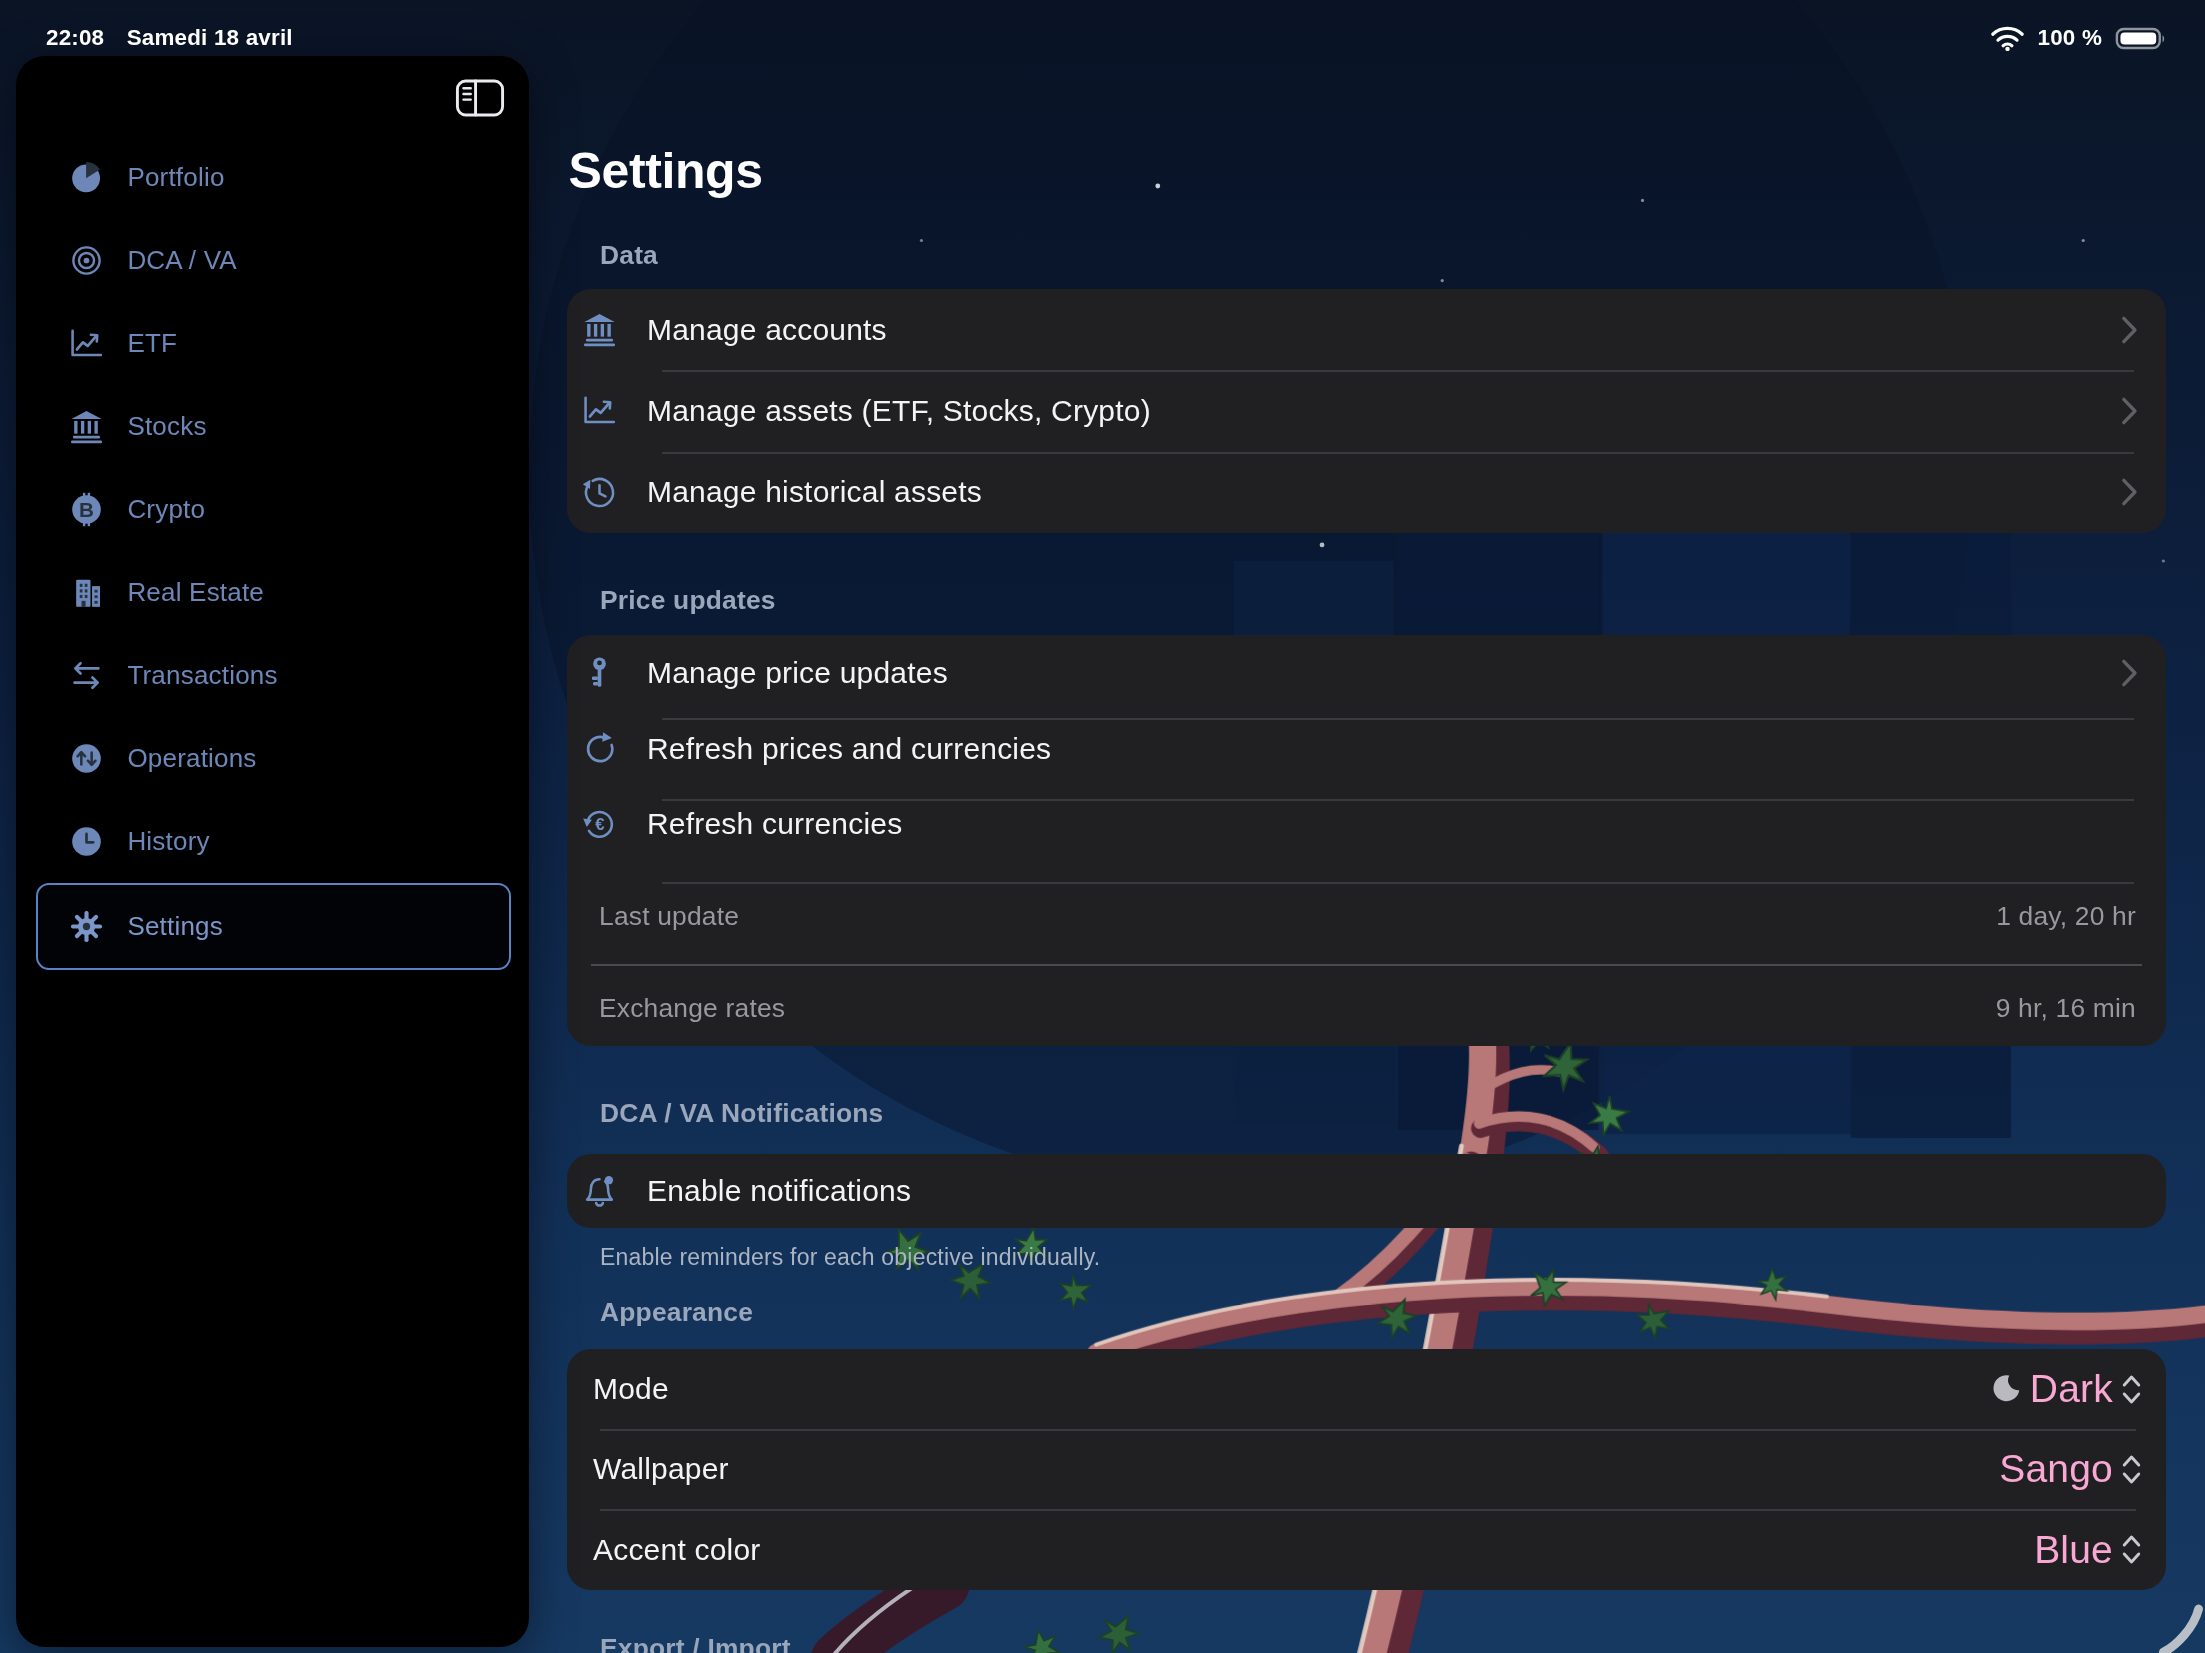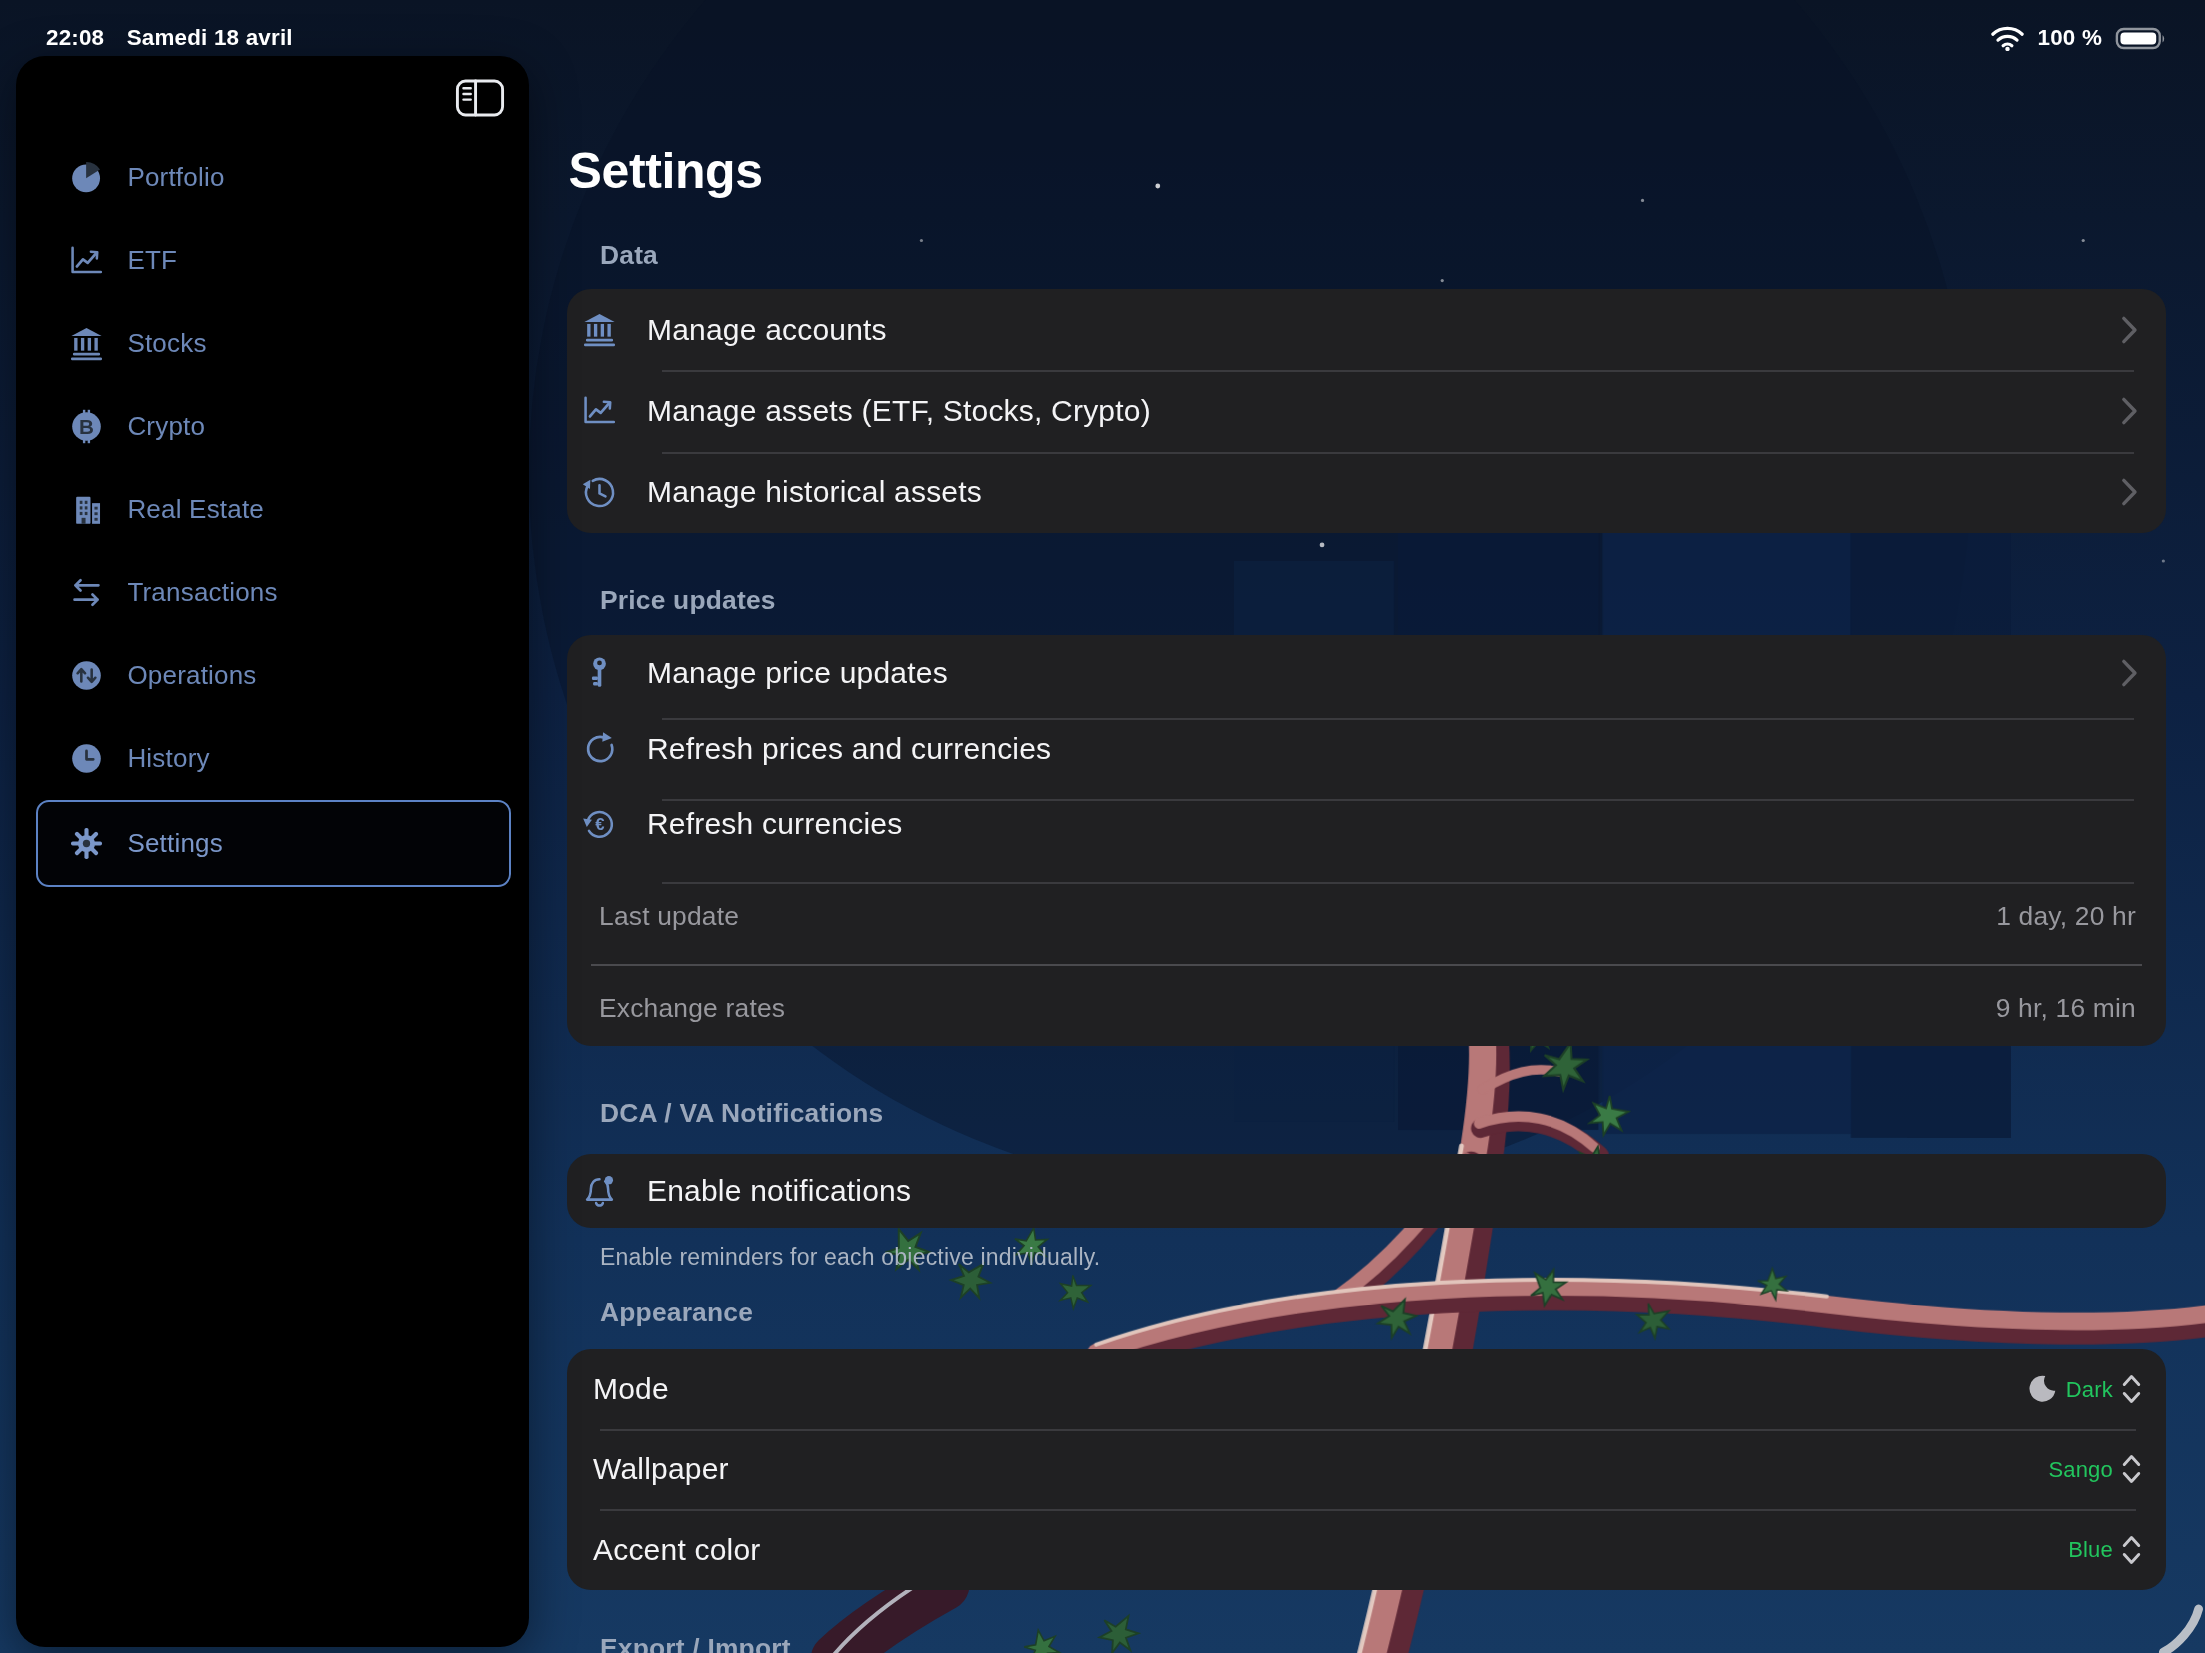--- a/index.html
+++ b/index.html
@@ -37,21 +37,21 @@
   .row-label{font-size:30px;color:#f4f4f6;letter-spacing:0.2px}
   .chev{position:absolute;right:27px;top:50%;transform:translateY(-50%)}
   .info-row{justify-content:space-between;padding:16px 30px 0 32px}
   .info-label,.info-value{font-size:26.4px;color:#98989e;letter-spacing:0.2px}
   .divider{position:absolute;height:1.6px;background:#3a3a3e;left:95px;right:32px}
   .divider.full{left:24px;right:24px;background:#4a4a4e}
   .divider.plain{left:33px;right:30px}
   .app-row{padding-left:26px}
   .value-group{position:absolute;right:24px;top:50%;transform:translateY(-50%);
     display:flex;align-items:center;gap:8px}
-  .value-text{font-size:22px;color:#22c55e;letter-spacing:0.2px}
+  .value-text{font-size:39px;color:#f9a8d4;letter-spacing:0.2px}
   .footnote{position:absolute;left:33px;font-size:23px;color:#aab4c2;letter-spacing:0.2px}
 </style>
 </head>
 <body>
 
 <div id="wallpaper">
 <svg width="2205" height="1654" viewBox="0 0 2752 2064">
   <defs>
     <linearGradient id="sky" x1="0" y1="0" x2="0" y2="1">
       <stop offset="0" stop-color="#0a1425"></stop>
@@ -160,20 +160,30 @@
       <span class="icon-cell">
           <svg width="35" height="35" viewBox="0 0 44 44">
         <circle cx="21.5" cy="23" r="17.5" fill="currentColor"></circle>
         <path d="M21.5 23 L21.5 2.5 A20.5 20.5 0 0 1 39 12 Z" fill="#28323f"></path>
       </svg>
         </span>
       <span>Portfolio</span>
     </div>
     <div class="nav-item">
       <span class="icon-cell">
+          <svg width="35" height="35" viewBox="0 0 44 44" fill="none" stroke="currentColor">
+        <circle cx="22" cy="22" r="16.5" stroke-width="3"></circle>
+        <circle cx="22" cy="22" r="9.5" stroke-width="3"></circle>
+        <circle cx="22" cy="22" r="3.6" fill="currentColor" stroke="none"></circle>
+      </svg>
+        </span>
+      <span>DCA / VA</span>
+    </div>
+    <div class="nav-item">
+      <span class="icon-cell">
           <svg width="35" height="35" viewBox="0 0 44 44" fill="none" stroke="currentColor" stroke-linecap="round" stroke-linejoin="round">
         <path d="M4.5 6 V36.5 H40" stroke-width="3.2"></path>
         <path d="M10 29.5 L17.5 20.5 L23.5 25 L34.5 12.5" stroke-width="3.4"></path>
         <path d="M27.5 11 L35.5 11.5 L35 19.5" stroke-width="3.2"></path>
       </svg>
         </span>
       <span>ETF</span>
     </div>
     <div class="nav-item">
       <span class="icon-cell">

